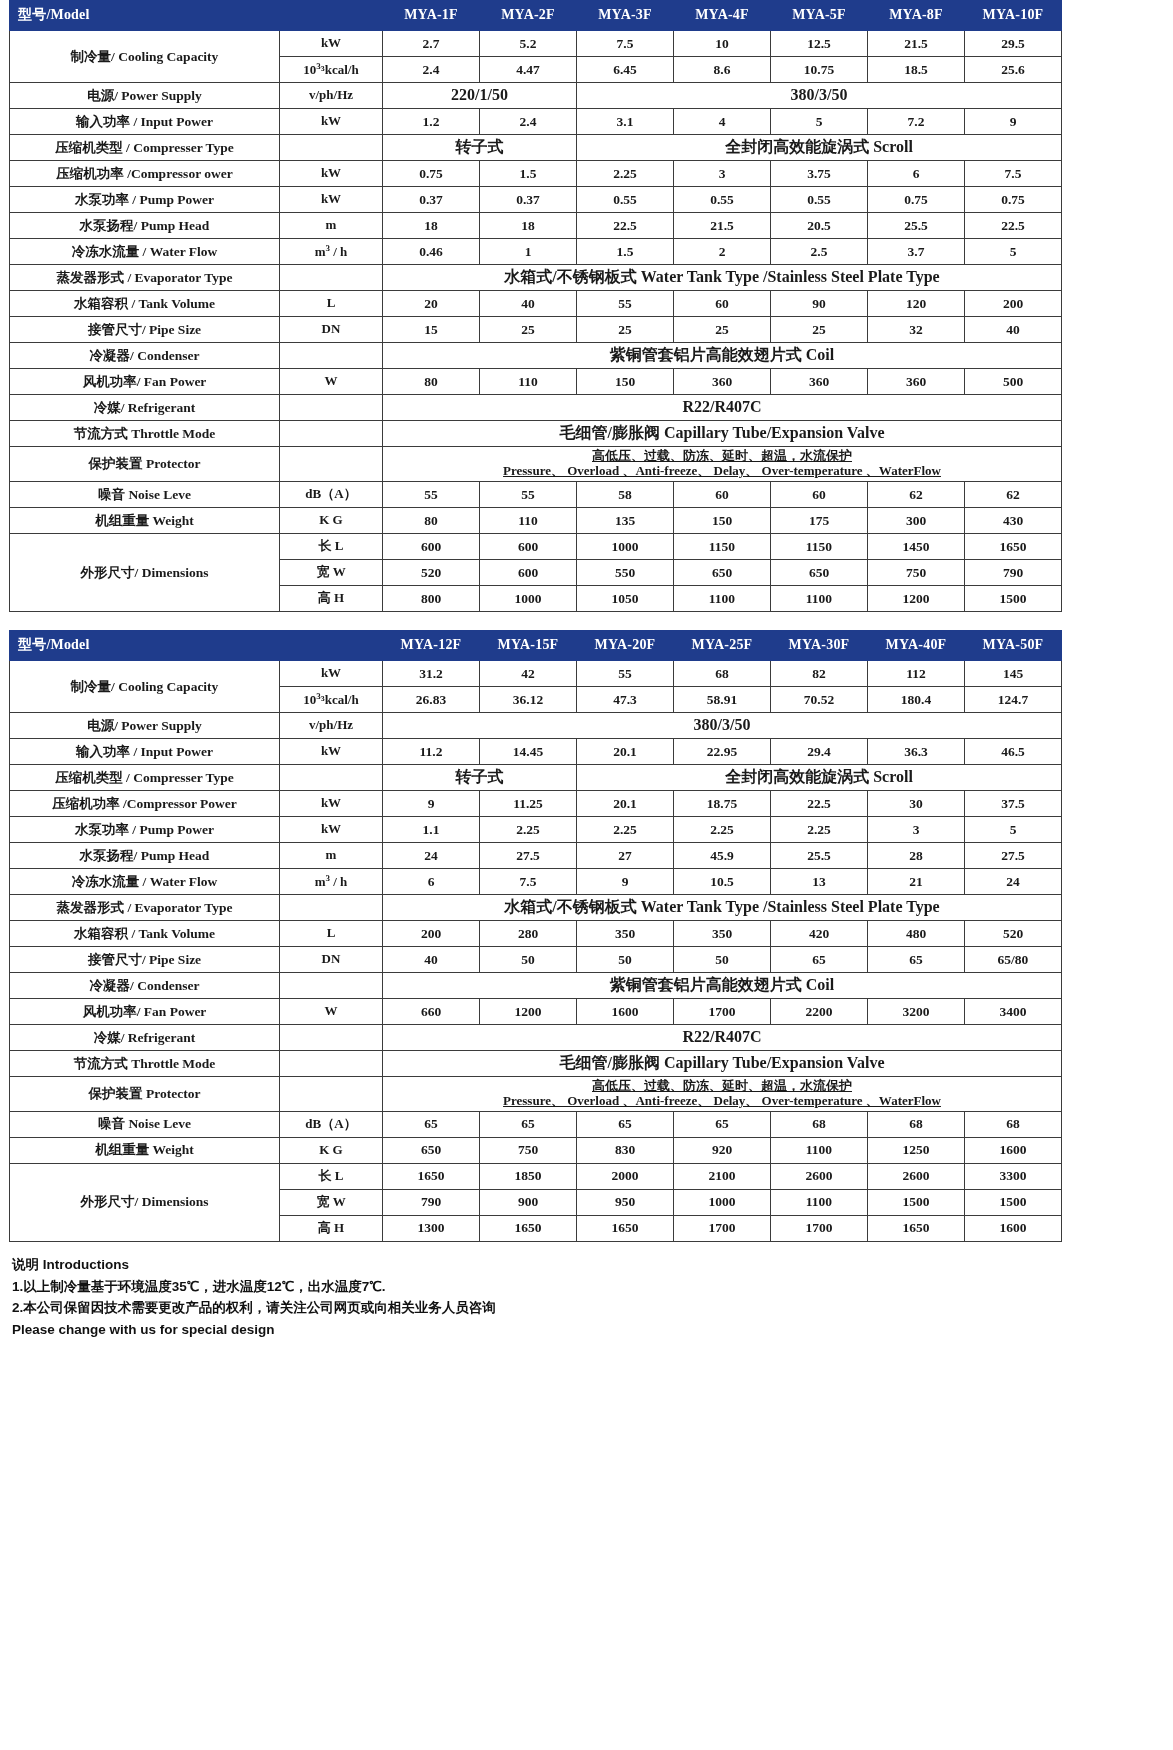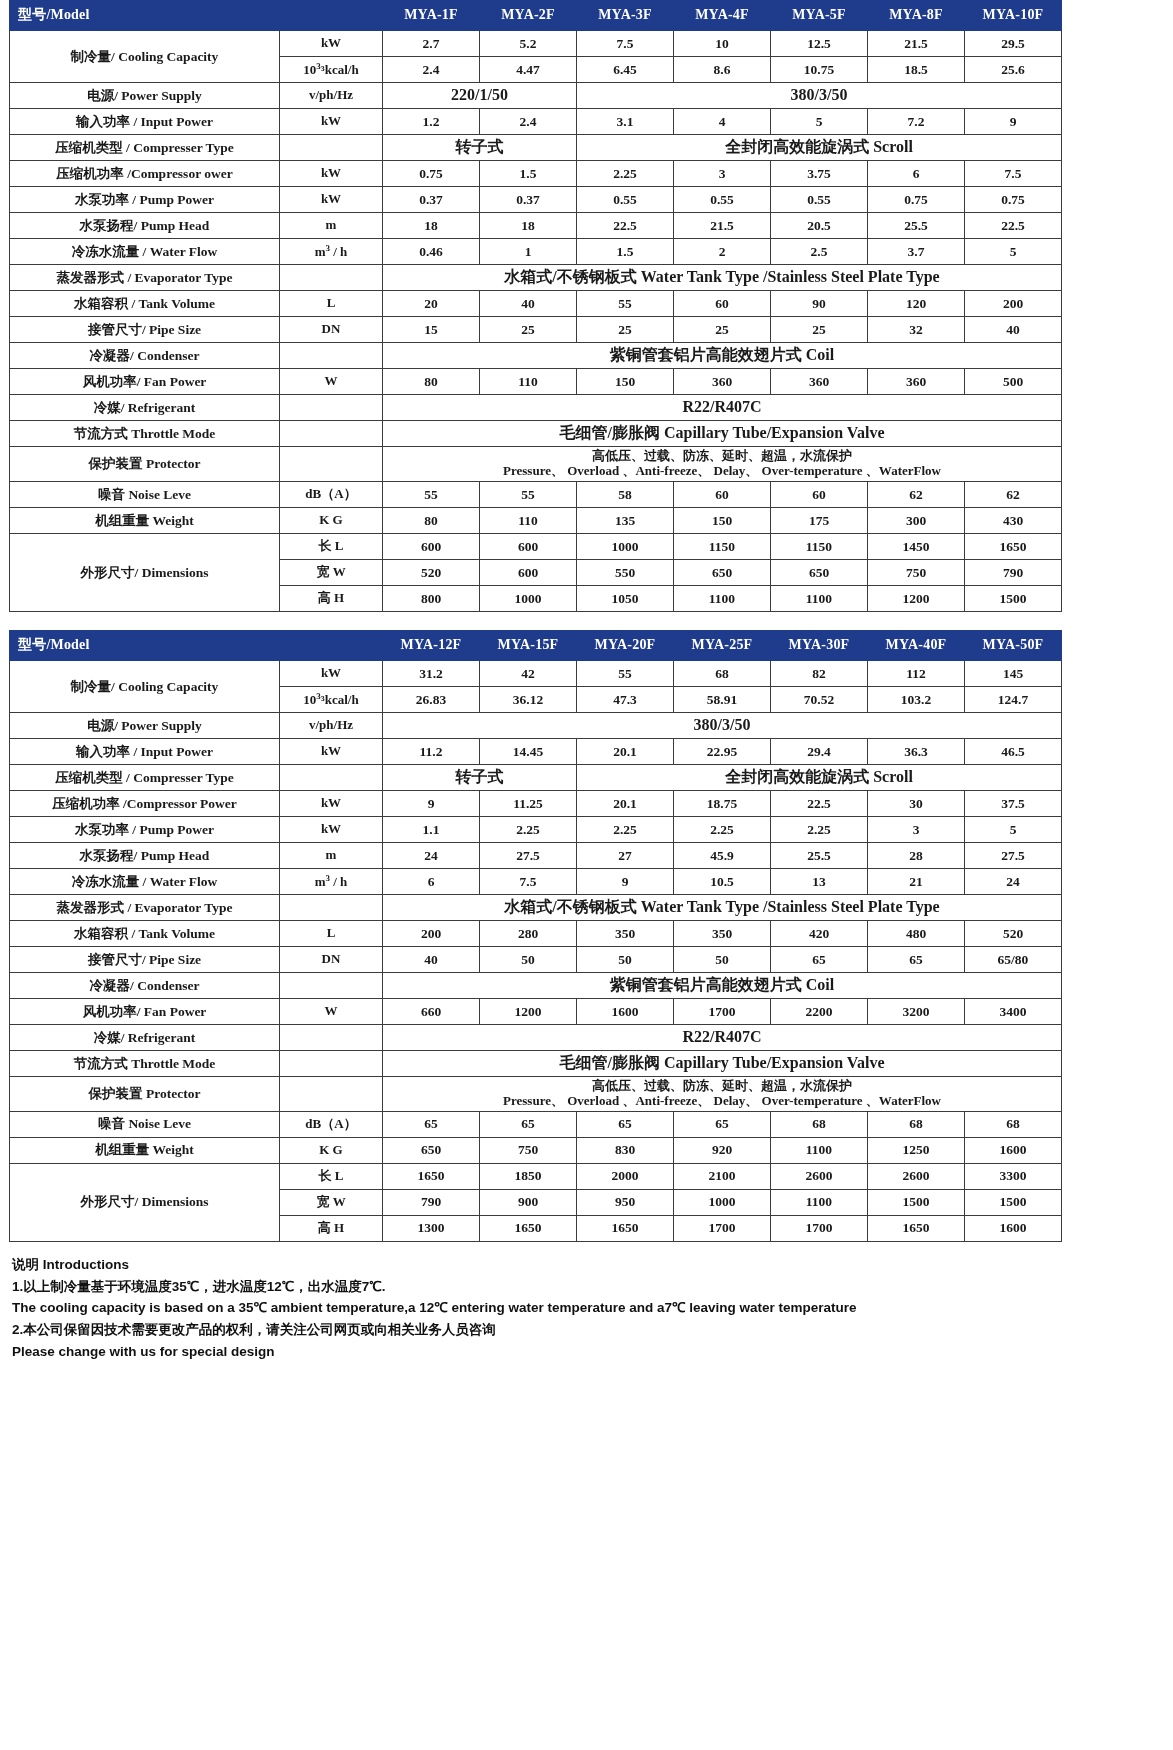--- a/index.html
+++ b/index.html
@@ -68,20 +68,21 @@
     font-size: 13.5px;
   }
   td.span-txt {
     font-size: 16px;
   }
   td.two-line {
     line-height: 1.45;
     padding: 4px 4px;
     height: 48px;
     font-size: 13px;
+    text-decoration: underline;
   }
   .sub {
     font-size: 9px;
     vertical-align: super;
   }
   .notes {
     margin: 12px 0 0 12px;
     width: 1050px;
     font-family: "Liberation Sans", sans-serif;
     font-size: 13.5px;
@@ -382,21 +383,21 @@
         <td class="val">112</td>
         <td class="val">145</td>
       </tr>
       <tr>
         <td class="unit">10<span class="sub">3</span>³kcal/h</td>
         <td class="val">26.83</td>
         <td class="val">36.12</td>
         <td class="val">47.3</td>
         <td class="val">58.91</td>
         <td class="val">70.52</td>
-        <td class="val">103.2</td>
+        <td class="val">180.4</td>
         <td class="val">124.7</td>
       </tr>
       <tr>
         <td class="label">电源/ Power Supply</td>
         <td class="unit">v/ph/Hz</td>
         <td class="span-txt" colspan="7">380/3/50</td>
       </tr>
       <tr>
         <td class="label">输入功率 / Input Power</td>
         <td class="unit">kW</td>
@@ -571,18 +572,17 @@
         <td class="val">1700</td>
         <td class="val">1650</td>
         <td class="val">1600</td>
       </tr>
     </tbody>
   </table>
 
   <div class="notes">
     <div>说明  Introductions</div>
     <div>1.以上制冷量基于环境温度35℃，进水温度12℃，出水温度7℃.</div>
-    <div class="en">The cooling capacity is based on a 35℃  ambient temperature,a 12℃  entering water temperature and a7℃  leaving water temperature</div>
     <div>2.本公司保留因技术需要更改产品的权利，请关注公司网页或向相关业务人员咨询</div>
     <div class="en">Please change with us for special design</div>
   </div>
 
 </div>
 
 </body></html>

